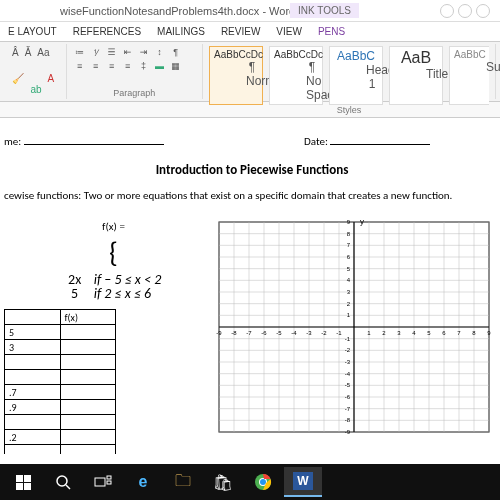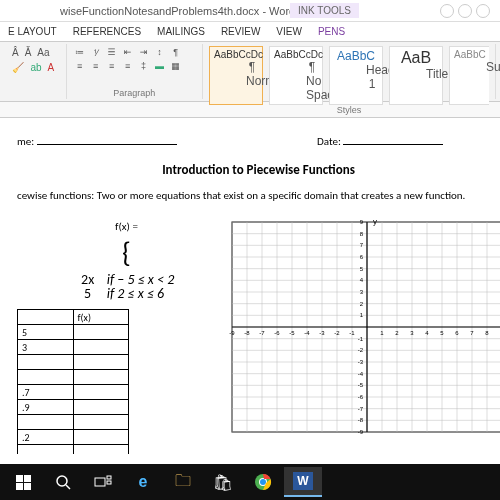--- a/index.html
+++ b/index.html
@@ -27,21 +27,21 @@
   .para-btn { width: 14px; height: 12px; display: flex; align-items: center; justify-content: center; font-size: 9px; color: #555; cursor: pointer; }
   .styles-row { display: flex; gap: 6px; padding-top: 2px; }
   .style-item { border: 1px solid #ddd; padding: 2px 4px; width: 54px; text-align: center; cursor: pointer; background: #fff; }
   .style-item.selected { border: 1px solid #f0b050; background: #fdf4e3; }
   .style-preview { font-size: 10px; color: #333; }
   .style-name { font-size: 12px; color: #555; margin-left: 32px; }
   
   .ruler { height: 16px; background: #f8f8f8; border-bottom: 1px solid #ccc; }
   
   .document-area { background: #fff; padding: 10px 0 10px 0; height: 336px; overflow: hidden; }
-  .doc-content { font-family: Calibri, Arial, sans-serif; color: #000; font-size: 11px; padding-left: 17px; }
+  .doc-content { font-family: Calibri, Arial, sans-serif; color: #000; font-size: 11px; padding-left: 4px; }
   .name-date { display: flex; margin-bottom: 14px; margin-top: 6px; }
   .name-field { width: 300px; }
   .underline { border-bottom: 1px solid #000; display: inline-block; width: 140px; height: 11px; }
   .doc-title { text-align: center; font-weight: bold; font-size: 13px; margin-bottom: 12px; }
   .definition { margin-bottom: 10px; font-size: 11px; }
   
   .content-row { display: flex; gap: 10px; }
   .left-col { width: 195px; }
   .formula { font-size: 11px; margin: 8px 0 8px 24px; display: flex; align-items: center; gap: 4px; flex-direction: column; }
   .brace { font-size: 28px; font-weight: 100; line-height: 32px; }
@@ -89,21 +89,21 @@
   <span class="ribbon-tab active">PENS</span>
 </div>
 
 <div class="ribbon-content">
   <div class="ribbon-group font-group">
     <div class="font-controls">
       <span class="font-btn">Â</span>
       <span class="font-btn">Ǎ</span>
       <span class="font-btn">Aa</span>
       <span class="font-btn" style="color:#c77;">🧹</span>
-      <span class="font-btn" style="color:#3a7;">ab</span>
+      <span class="font-btn" style="color:#3a7;margin-top:22px;">ab</span>
       <span class="font-btn" style="color:#c33;">A</span>
     </div>
     <div class="ribbon-group-label"></div>
   </div>
   <div class="ribbon-group para-group">
     <div class="para-controls">
       <span class="para-btn">≔</span>
       <span class="para-btn">⅟</span>
       <span class="para-btn">☰</span>
       <span class="para-btn">⇤</span>

